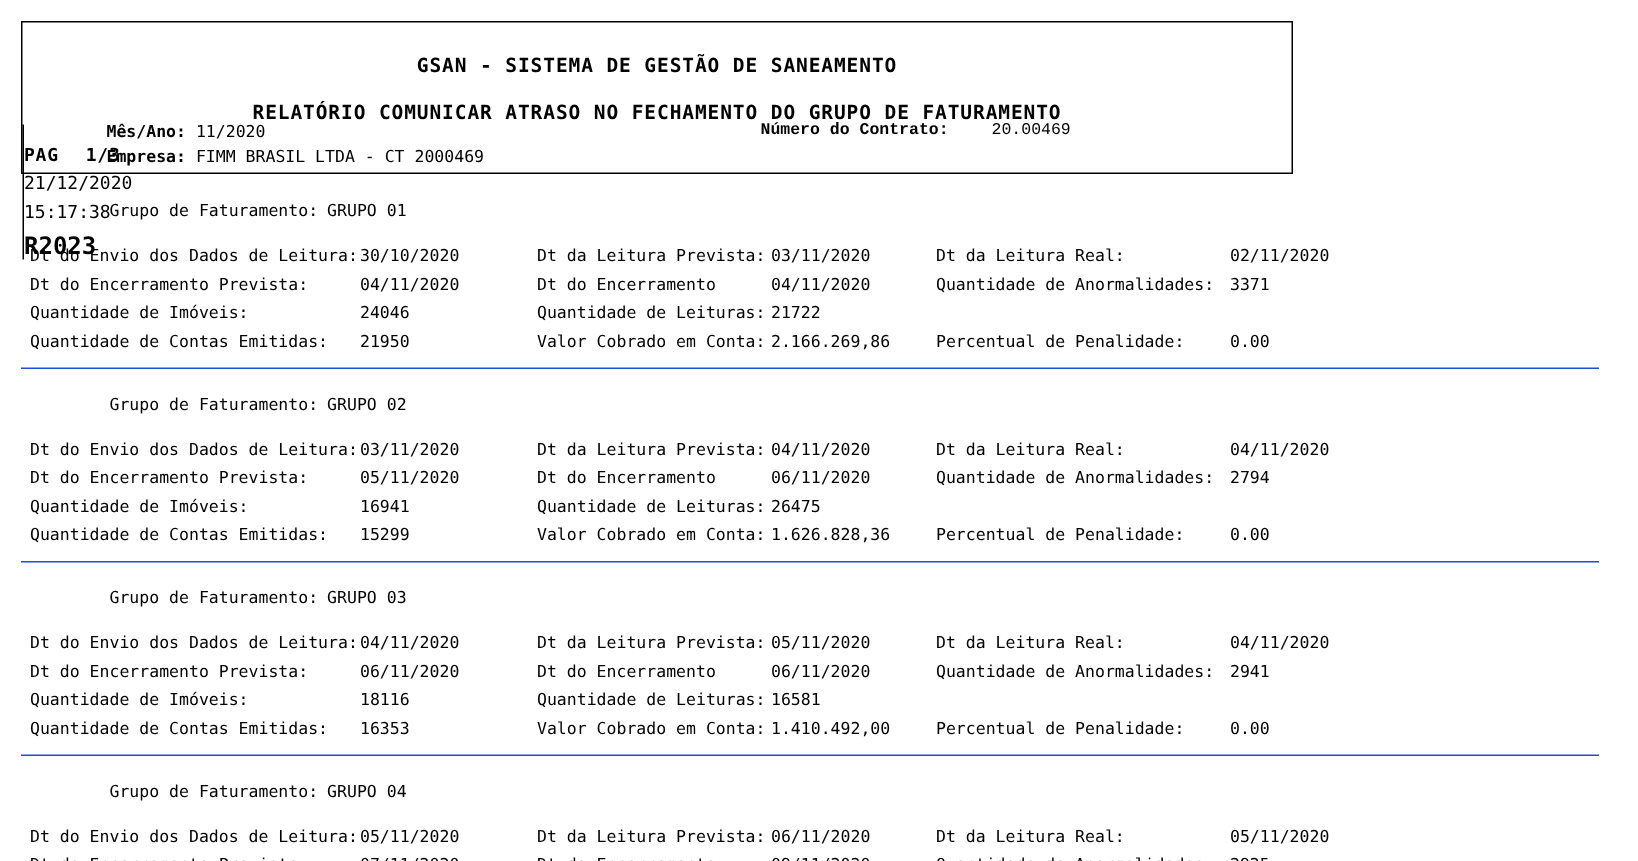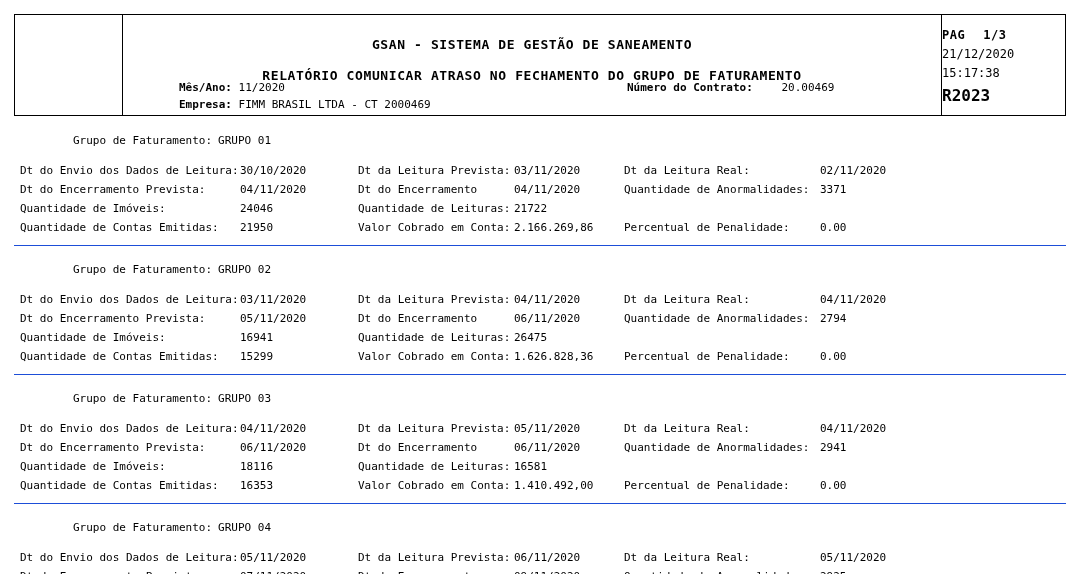--- a/index.html
+++ b/index.html
@@ -18,25 +18,26 @@
     position: relative;
     width: 1092px;
     height: 574px;
   }
 
   
   .header {
     position: absolute;
     left: 14px;
     top: 14px;
-    width: 1052px;
+    width: 848px;
     height: 102px;
     border: 1px solid #000;
     box-sizing: border-box;
     display: flex;
+    flex-direction: column;
   }
   .header-left {
     width: 108px;
     border-right: 1px solid #000;
     box-sizing: border-box;
   }
   .header-center {
     flex: 1;
     position: relative;
     box-sizing: border-box;
@@ -72,22 +73,23 @@
   }
   .hdr-mes {
     left: 16px;
     top: 66px;
   }
   .hdr-empresa {
     left: 16px;
     top: 83px;
   }
   .hdr-contrato {
-    left: 464px;
+    left: 452px;
     top: 66px;
+    font-family: Liberation Mono, monospace;
   }
   .hdr-contrato .hdr-val {
     margin-left: 22px;
   }
   .pag-line {
     font-size: 12px;
     font-weight: bold;
     letter-spacing: 0.5px;
   }
   .pag-line .pag-num {

